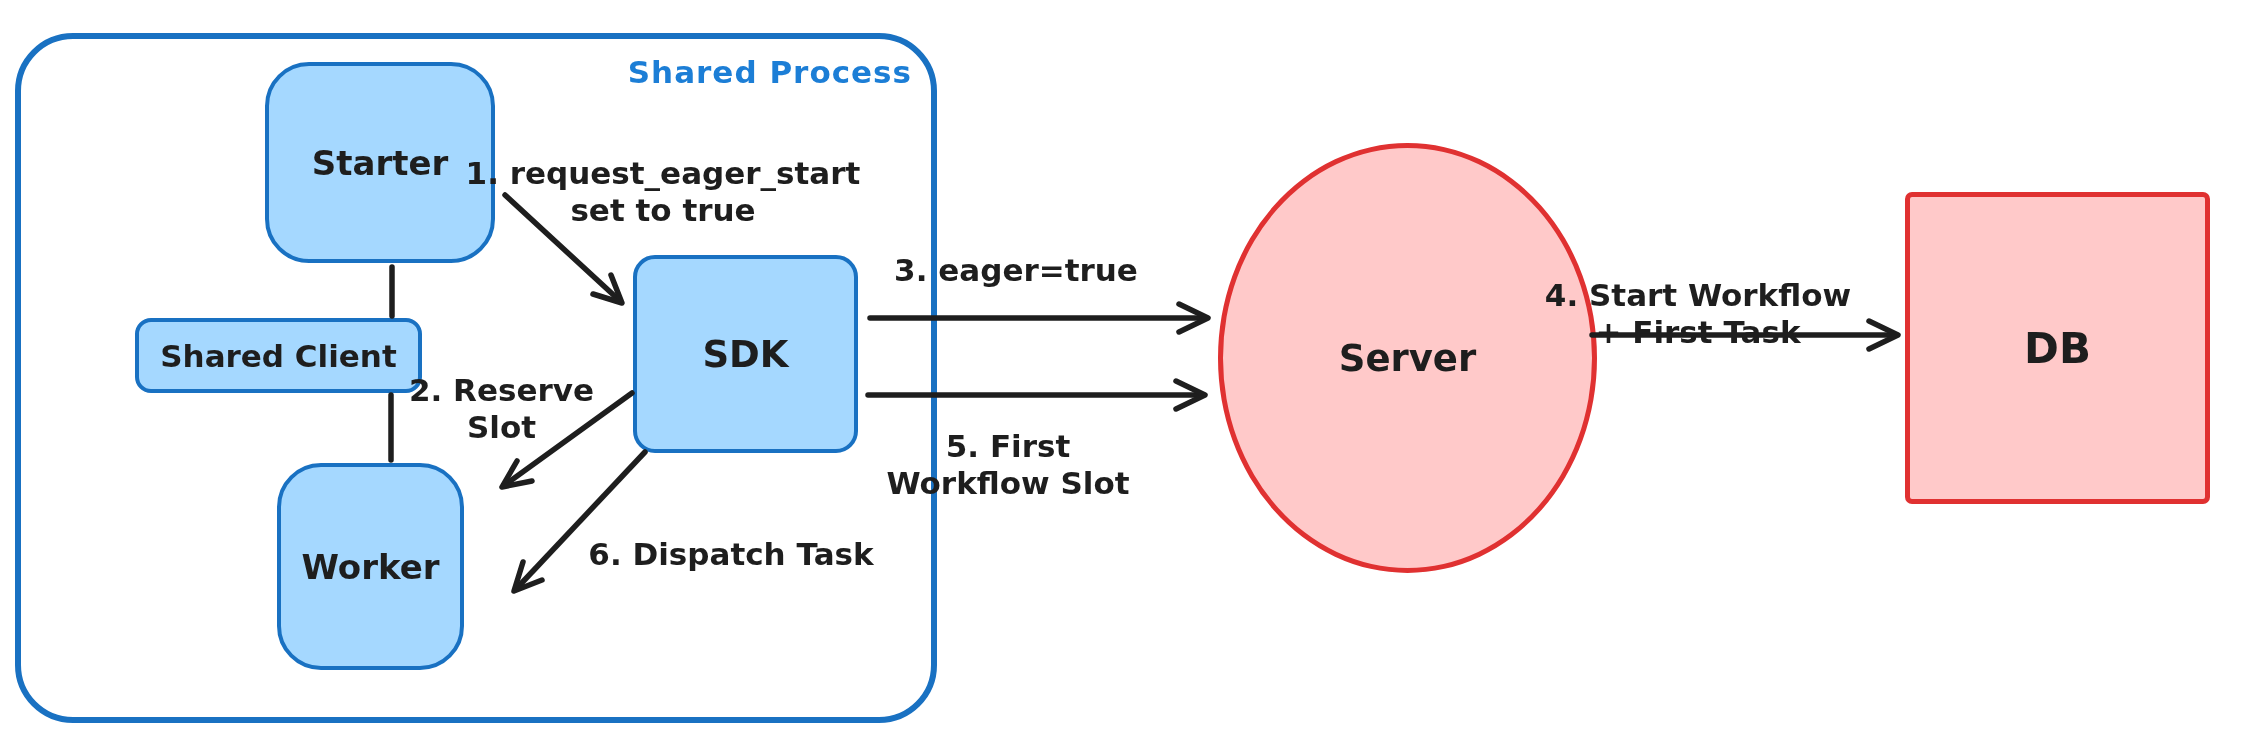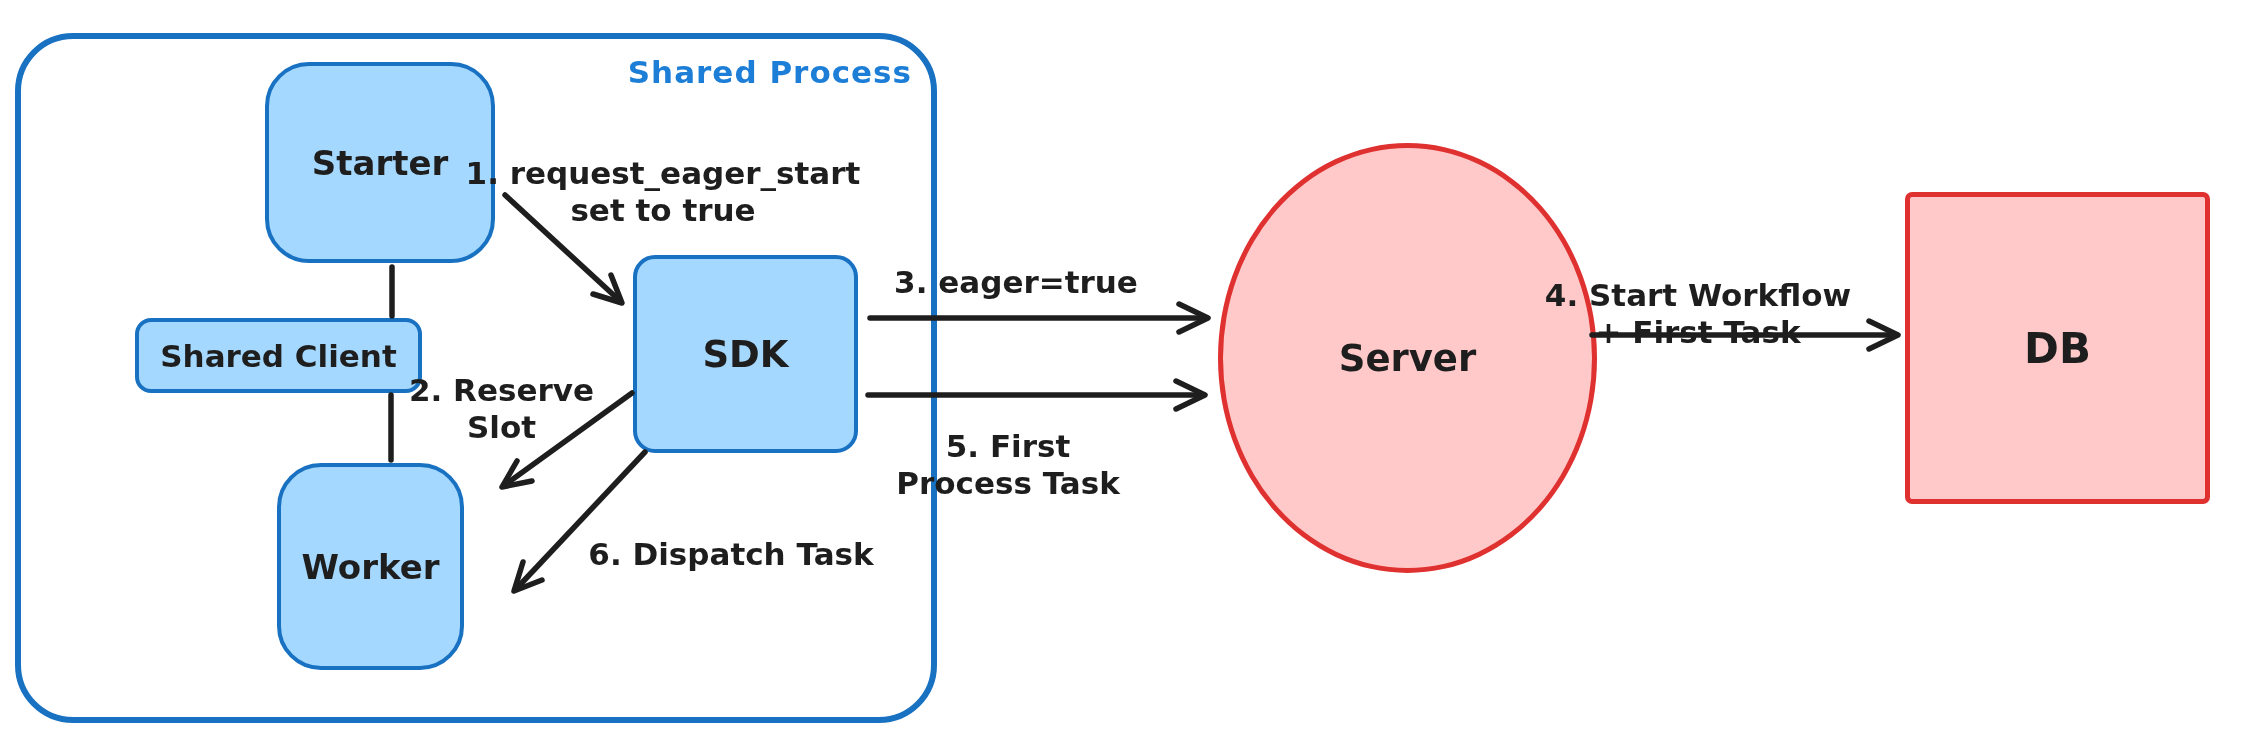--- a/index.html
+++ b/index.html
@@ -65,21 +65,21 @@
     transform:translateX(-50%);
     text-align:center;
     font-size:31px;line-height:37px;font-weight:600;
     color:var(--ink);
     white-space:nowrap;
   }
   .note span{display:block;}
   .note-create{left:146px;top:220px;}
   .note-eager-start{left:663px;top:155px;}
   .note-reserve{left:480px;top:372px;padding-left:43px;}
-  .note-eager-true{left:1016px;top:264px;}
+  .note-eager-true{left:1016px;top:252px;}
   .note-start-workflow{left:1698px;top:240px;margin-top:37px;}
   .note-first-task{left:1008px;top:428px;}
   .note-dispatch{left:731px;top:536px;}
   
   svg.wires{
     position:absolute;left:0;top:0;width:2248px;height:754px;
     pointer-events:none;
   }
   svg.wires path{
     fill:none;
@@ -172,20 +172,20 @@
     <span>3. eager=true</span>
   </div>
 
   <div class="note note-start-workflow">
     <span>4. Start Workflow</span>
     <span>+ First Task</span>
   </div>
 
   <div class="note note-first-task">
     <span>5. First</span>
-    <span>Process Task</span>
+    <span>Workflow Slot</span>
   </div>
 
   <div class="note note-dispatch">
     <span>6. Dispatch Task</span>
   </div>
 
 </div>
 
 </body></html>

